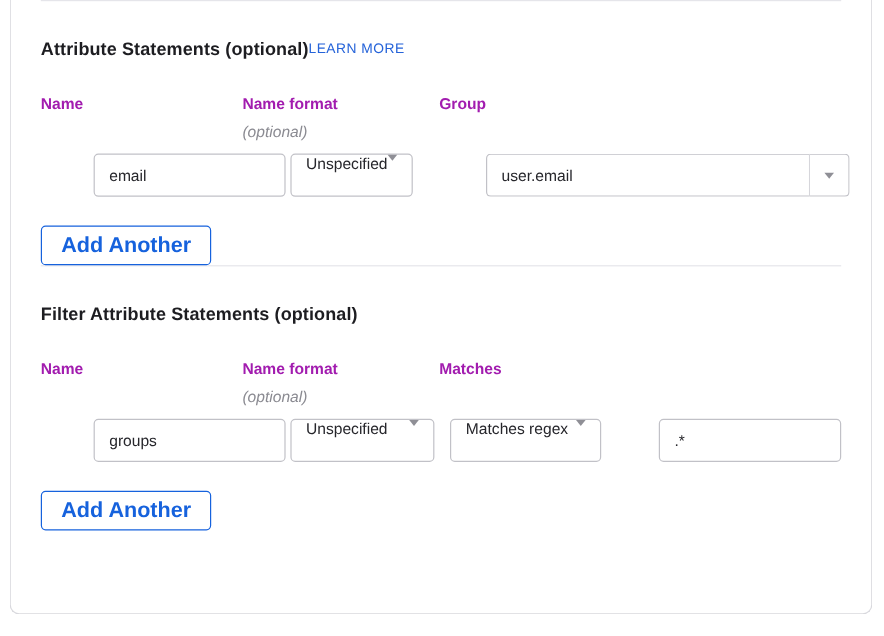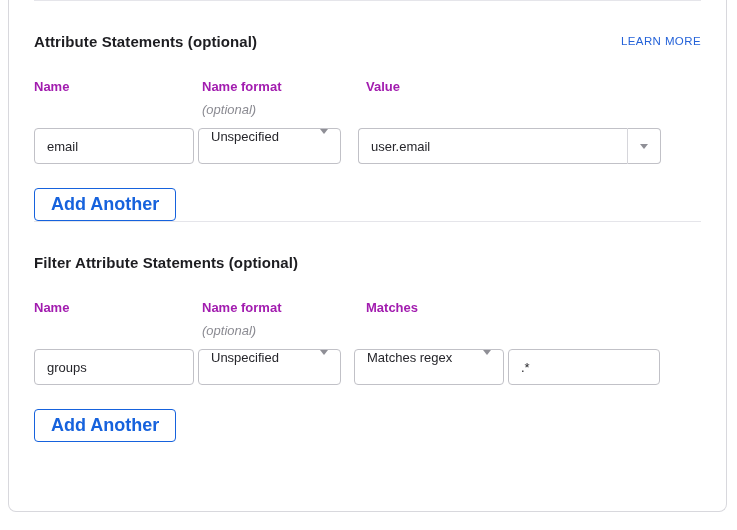--- a/index.html
+++ b/index.html
@@ -23,21 +23,20 @@
   }
   hr.divider {
     border: none;
     border-top: 1px solid #e5e5ea;
     margin: 0;
   }
   .divider-top { margin-top: 10px; }
   .divider-mid { margin-top: 31px; }
   .section-header {
     display: flex;
-    justify-content: space-between;
     align-items: center;
     margin-top: 30px;
     height: 20px;
   }
   .section-title {
     margin: 0;
     font-size: 15px;
     font-weight: bold;
     color: #1d1d21;
     letter-spacing: 0.1px;
@@ -76,20 +75,21 @@
   .text-input {
     height: 36px;
     border: 1px solid #c1c1c7;
     border-radius: 4px;
     padding: 0 12px;
     font-size: 13px;
     color: #26262b;
     font-family: inherit;
     background: #fff;
     outline: none;
+    margin-left: 44px;
   }
   .name-input { width: 160px; margin-right: 4px; }
   .select {
     height: 36px;
     border: 1px solid #c1c1c7;
     border-radius: 4px;
     background: #fff;
     display: flex;
     align-items: flex-start;
     justify-content: space-between;
@@ -151,21 +151,21 @@
 
   
   <div class="section-header">
     <h2 class="section-title">Attribute Statements (optional)</h2>
     <a class="learn-more">LEARN MORE</a>
   </div>
 
   <div class="labels-grid">
     <div class="col-label">Name</div>
     <div class="col-label">Name format</div>
-    <div class="col-label">Value</div>
+    <div class="col-label">Group</div>
     <div class="optional-note">(optional)</div>
   </div>
 
   <div class="input-row">
     <input class="text-input name-input" type="text" value="email" style="">
     <div class="select format-select gap-17">
       <span>Unspecified</span>
       <span class="caret"></span>
     </div>
     <div class="value-group">

